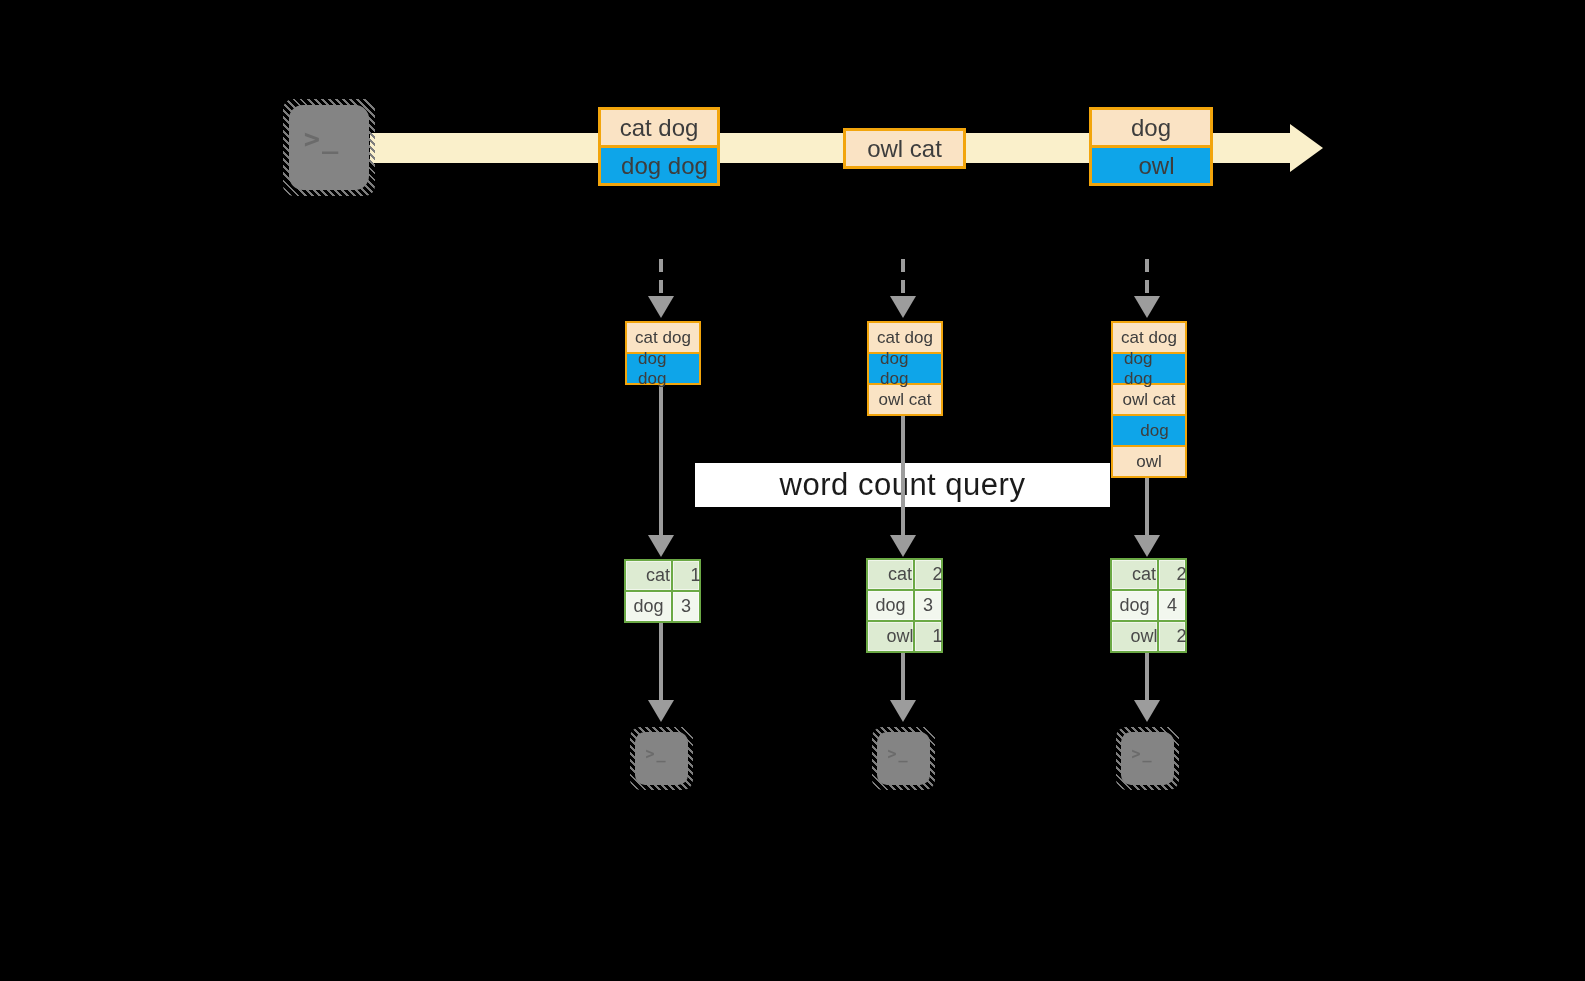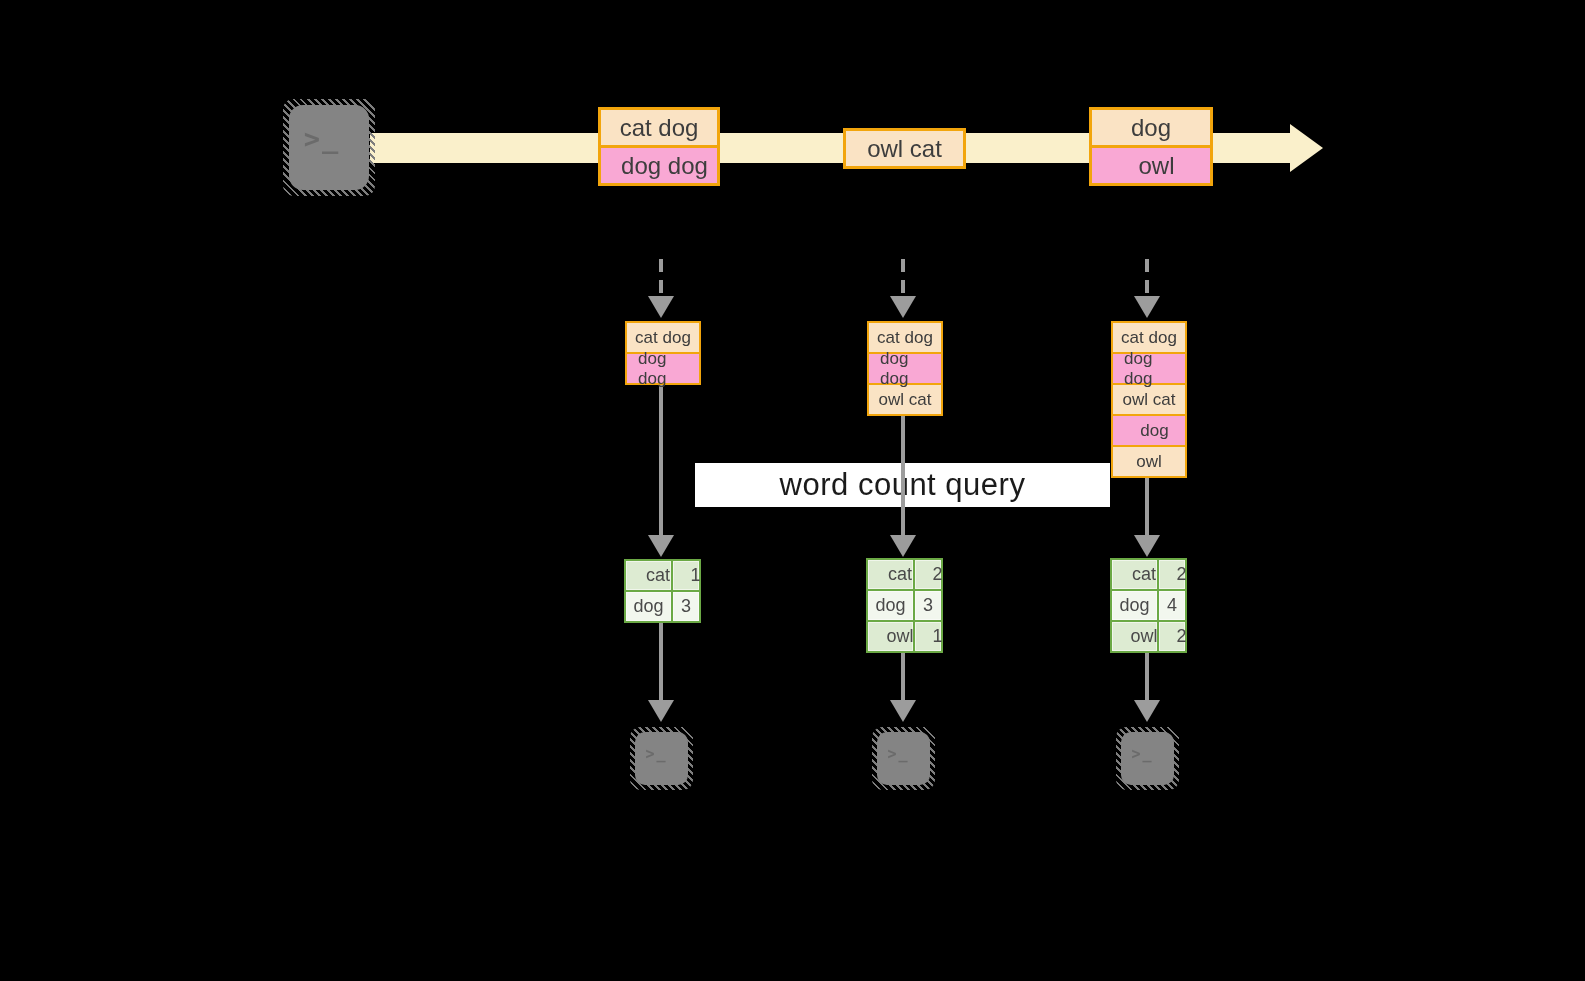--- a/index.html
+++ b/index.html
@@ -26,21 +26,21 @@
 
   
   .obox{position:absolute;border:3px solid #F2A50C;box-sizing:content-box;background:#F2A50C;z-index:4;}
   .brow{height:35px;display:flex;align-items:center;justify-content:center;
         font-size:24px;color:#3d3d3d;}
   .brow + .brow{border-top:3px solid #F2A50C;}
   .srow{height:29px;display:flex;align-items:center;justify-content:center;
         font-size:17px;color:#3d3d3d;}
   .srow + .srow{border-top:2px solid #F2A50C;}
   .fill-dark{background:#FAE3C4;}
-  .fill-light{background:#f9a8d4;padding-left:11px;}
+  .fill-light{background:#0ea5e9;padding-left:11px;}
   .stack{width:72px;}
   .obox.stack{border-width:2px;}
 
   
   .vline{position:absolute;width:4px;z-index:3;}
   .vline.solid{background:#9C9C9C;}
   .vline.dashed{background:repeating-linear-gradient(180deg,#9C9C9C 0 13px,transparent 13px 21px);}
   .ahead{position:absolute;width:0;height:0;z-index:3;
          border-left:13px solid transparent;border-right:13px solid transparent;
          border-top:22px solid #9C9C9C;}

